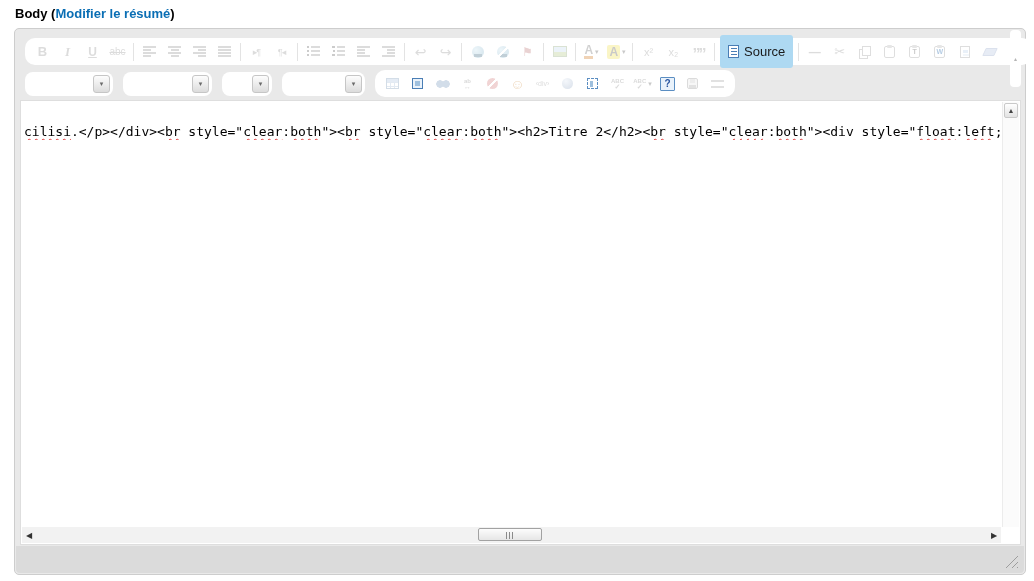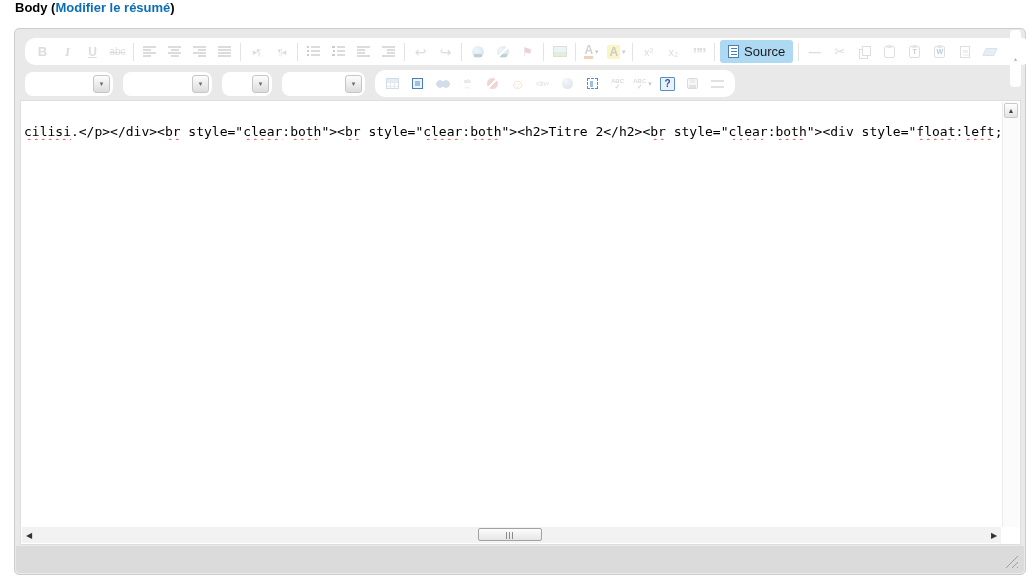--- a/index.html
+++ b/index.html
@@ -1,19 +1,19 @@
 <!DOCTYPE html>
 <html><head>
 <meta charset="utf-8">
 <style>
   * { box-sizing: border-box; margin: 0; padding: 0; }
   html,body { width:1034px; height:581px; background:#fff; font-family:"Liberation Sans",sans-serif; overflow:hidden; }
 
   
-  .field-label { position:absolute; left:15px; top:0; font-size:13px; font-weight:bold; color:#000; }
+  .field-label { position:absolute; left:15px; top:6px; font-size:13px; font-weight:bold; color:#000; }
   .field-label a { color:#0a6eb4; text-decoration:none; font-weight:bold; }
 
   
   .editor { position:absolute; left:14px; top:28px; width:1012px; height:547px;
             border:1px solid #cdcdcd; border-radius:5px; background:#e9e9e9; }
 
   .toolbar-area { position:relative; padding:9px 26px 4px 10px; }
   .tb-row { background:#fff; border-radius:10px; height:27px; display:flex; align-items:center;
             padding:0 5px; width:max-content; }
   .tb-row2-wrap { display:flex; gap:10px; align-items:center; margin-top:5px; }
@@ -24,21 +24,21 @@
 
   
   .tb-btn { min-width:23px; height:23px; display:flex; align-items:center; justify-content:center;
             margin:0 1px; border-radius:3px; cursor:default; }
   .dis { opacity:.45; }
   .en  { opacity:1; }
   .sep { width:1px; height:18px; background:#e3e3e3; margin:0 3px; flex:none; }
   .arrow-part { font-size:7px; color:#8a8a8a; margin-left:2px; }
 
   .src-btn { display:flex; align-items:center; gap:5px; background:#aed9f2; border-radius:3px;
-             height:23px; padding:0 8px; font-size:13px; color:#1a1a1a; margin:0 2px; }
+             height:33px; padding:0 8px; font-size:13px; color:#1a1a1a; margin:0 2px; }
   .i-src { width:11px; height:13px; border:1px solid #4a7eb5; background:
            linear-gradient(#4a7eb5 0 0) 2px 2px/6px 1px,
            linear-gradient(#4a7eb5 0 0) 2px 5px/6px 1px,
            linear-gradient(#4a7eb5 0 0) 2px 8px/6px 1px, #fff; background-repeat:no-repeat; }
 
   
   .ic { display:flex; align-items:center; justify-content:center; color:#b3b3b3; }
   .g-bold   { font-weight:bold; font-size:13px; }
   .g-italic { font-style:italic; font-weight:bold; font-size:13px; font-family:"Liberation Serif",serif; }
   .g-under  { font-weight:bold; font-size:12px; text-decoration:underline; }

